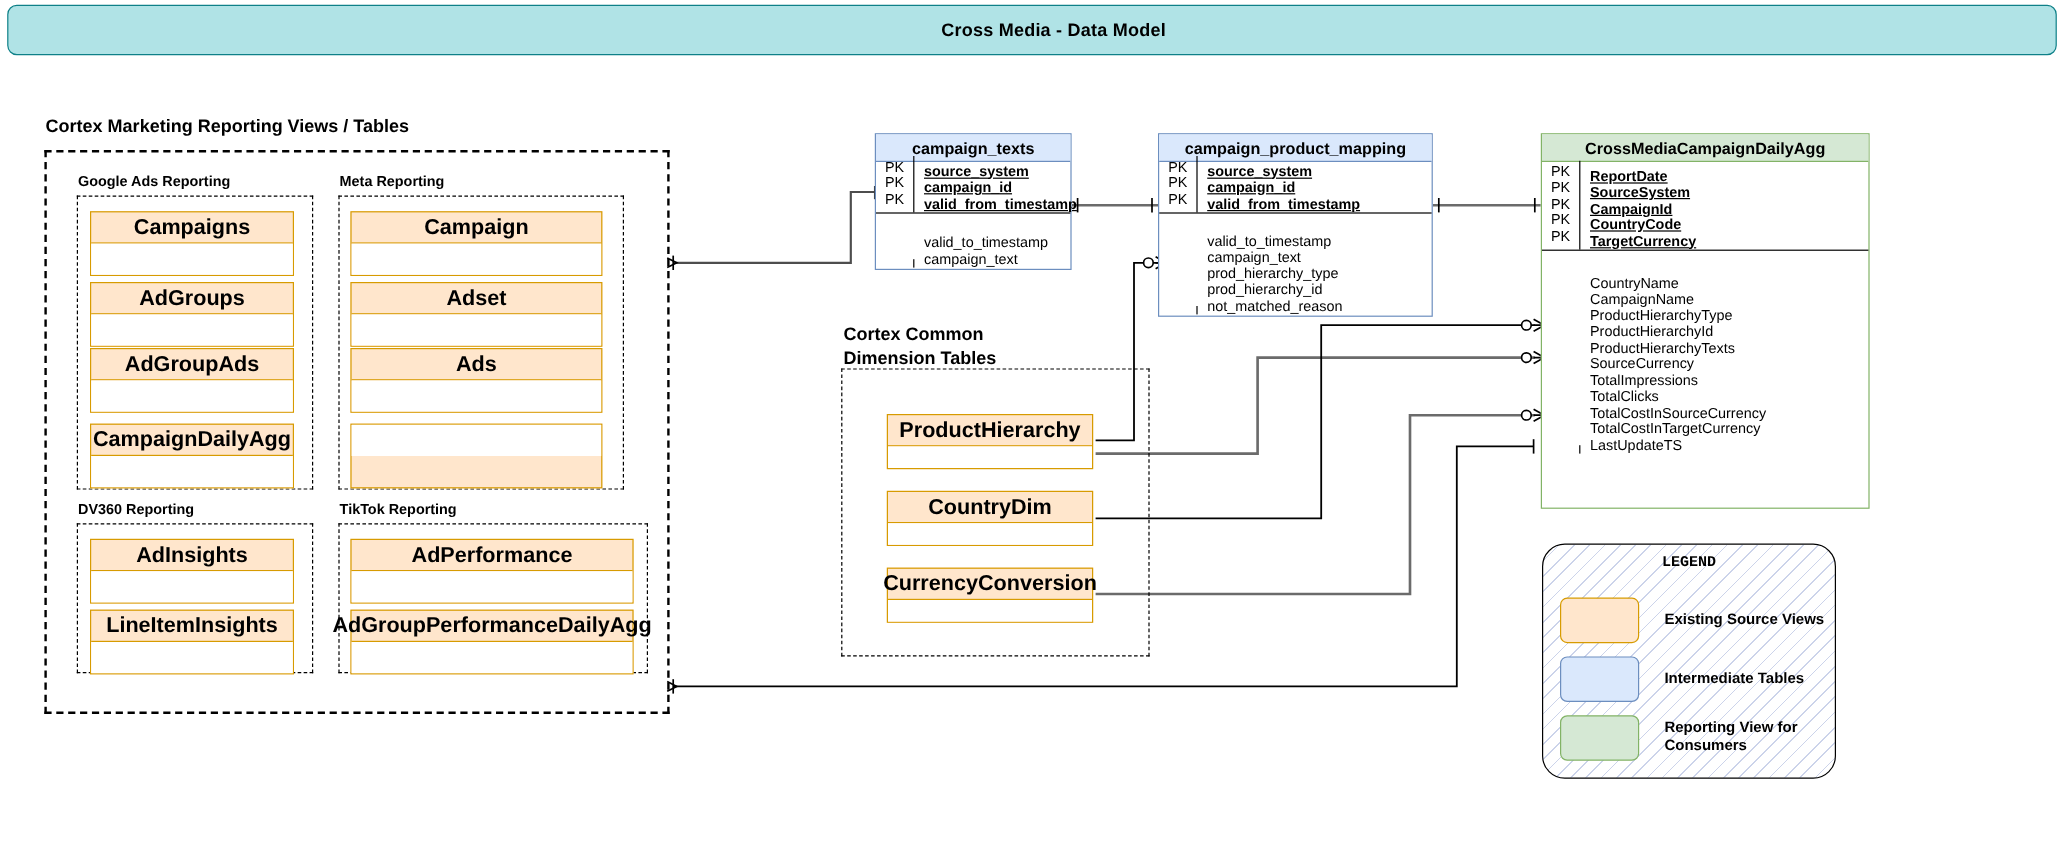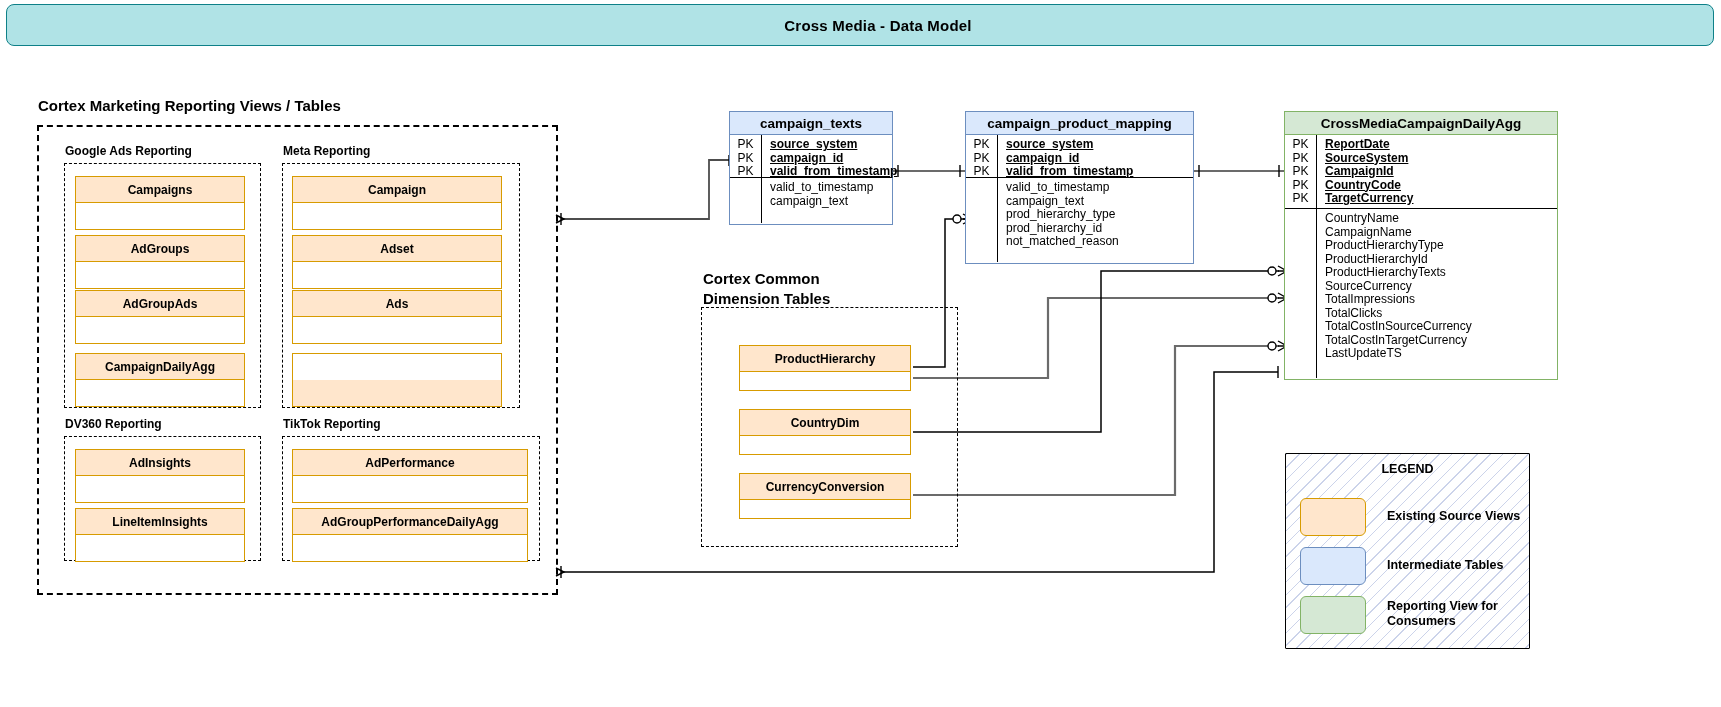--- a/index.html
+++ b/index.html
@@ -18,46 +18,46 @@
   .caption{position:absolute;font-weight:bold;font-size:15px;white-space:pre-line;line-height:20px;}
   .sub-caption{position:absolute;font-weight:bold;font-size:12px;}
 
   
   .dashed{position:absolute;border:2px dashed #000;box-sizing:border-box;background:transparent;}
   .dashed-thin{position:absolute;border:1.6px dashed #000;box-sizing:border-box;background:transparent;}
 
   
   .ebox{position:absolute;box-sizing:border-box;border:1.3px solid #d79b00;background:#ffe6cc;}
   .ebox .hdr{height:26px;display:flex;align-items:center;justify-content:center;
-             font-weight:bold;font-size:12px;border-bottom:1.3px solid #d79b00;
+             font-weight:bold;font-size:18px;border-bottom:1.3px solid #d79b00;
              box-sizing:border-box;padding:0 2px;white-space:nowrap;}
   .ebox .body{background:#ffffff;box-sizing:border-box;}
 
   
   .ertable{position:absolute;box-sizing:border-box;background:#fff;}
   .ertable.blue{border:1.3px solid #6c8ebf;}
   .ertable.green{border:1.3px solid #82b366;}
   .ertable .t-hdr{height:23px;display:flex;align-items:center;justify-content:center;
                   font-weight:bold;font-size:13.5px;box-sizing:border-box;}
   .ertable.blue .t-hdr{background:#dae8fc;border-bottom:1.3px solid #6c8ebf;}
   .ertable.green .t-hdr{background:#d5e8d4;border-bottom:1.3px solid #82b366;}
-  .t-sec{display:flex;box-sizing:border-box;}
+  .t-sec{display:flex;box-sizing:border-box;align-items:flex-end;}
   .t-sec.divided{border-bottom:1px solid #000;}
   .t-keycol{width:32px;flex:0 0 32px;box-sizing:border-box;padding:3px 0 4px 0;
             border-right:1px solid #000;}
   .t-fieldcol{flex:1;box-sizing:border-box;padding:3px 0 0 8px;}
   .krow{font-size:12px;line-height:13.5px;text-align:center;}
   .frow{font-size:12px;line-height:13.5px;white-space:nowrap;}
   .frow.pk{font-weight:bold;text-decoration:underline;}
 
   
-  .legend{position:absolute;box-sizing:border-box;border:1.4px solid #000;border-radius:1px;
+  .legend{position:absolute;box-sizing:border-box;border:1.4px solid #000;border-radius:19px;
           background-color:#ffffff;
           background-image:repeating-linear-gradient(135deg,
-              rgba(120,140,200,.38) 0 1px, transparent 1px 9px);}
+              rgba(120,140,200,.38) 0 1px, transparent 1px 9px);font-family:Liberation Mono, monospace;}
   .legend-title{position:absolute;left:0;right:0;top:8px;text-align:center;
                 font-weight:bold;font-size:12.5px;}
   .lg-swatch{position:absolute;width:66px;height:38px;border-radius:6px;box-sizing:border-box;}
   .lg-orange{background:#ffe6cc;border:1.5px solid #d79b00;}
   .lg-blue{background:#dae8fc;border:1.5px solid #6c8ebf;}
   .lg-green{background:#d5e8d4;border:1.5px solid #82b366;}
   .lg-label{position:absolute;font-weight:bold;font-size:12.5px;line-height:15px;white-space:pre-line;}
 
   svg.links{position:absolute;left:0;top:0;width:1721px;height:707px;pointer-events:none;}
 </style>
@@ -254,21 +254,21 @@
       <div class="t-fieldcol">
         <div class="frow">valid_to_timestamp</div>
         <div class="frow">campaign_text</div>
         <div class="frow">prod_hierarchy_type</div>
         <div class="frow">prod_hierarchy_id</div>
         <div class="frow">not_matched_reason</div>
       </div>
     </div>
   </div>
 
-  <div class="ertable green" style="left:1284px;top:111px;width:274px;height:269px;">
+  <div class="ertable green" style="left:1284px;top:111px;width:274px;height:313px;">
     <div class="t-hdr">CrossMediaCampaignDailyAgg</div>
     <div class="t-sec divided" style="height:74px;">
       <div class="t-keycol">
         <div class="krow">PK</div>
         <div class="krow">PK</div>
         <div class="krow">PK</div>
         <div class="krow">PK</div>
         <div class="krow">PK</div>
       </div>
       <div class="t-fieldcol">

